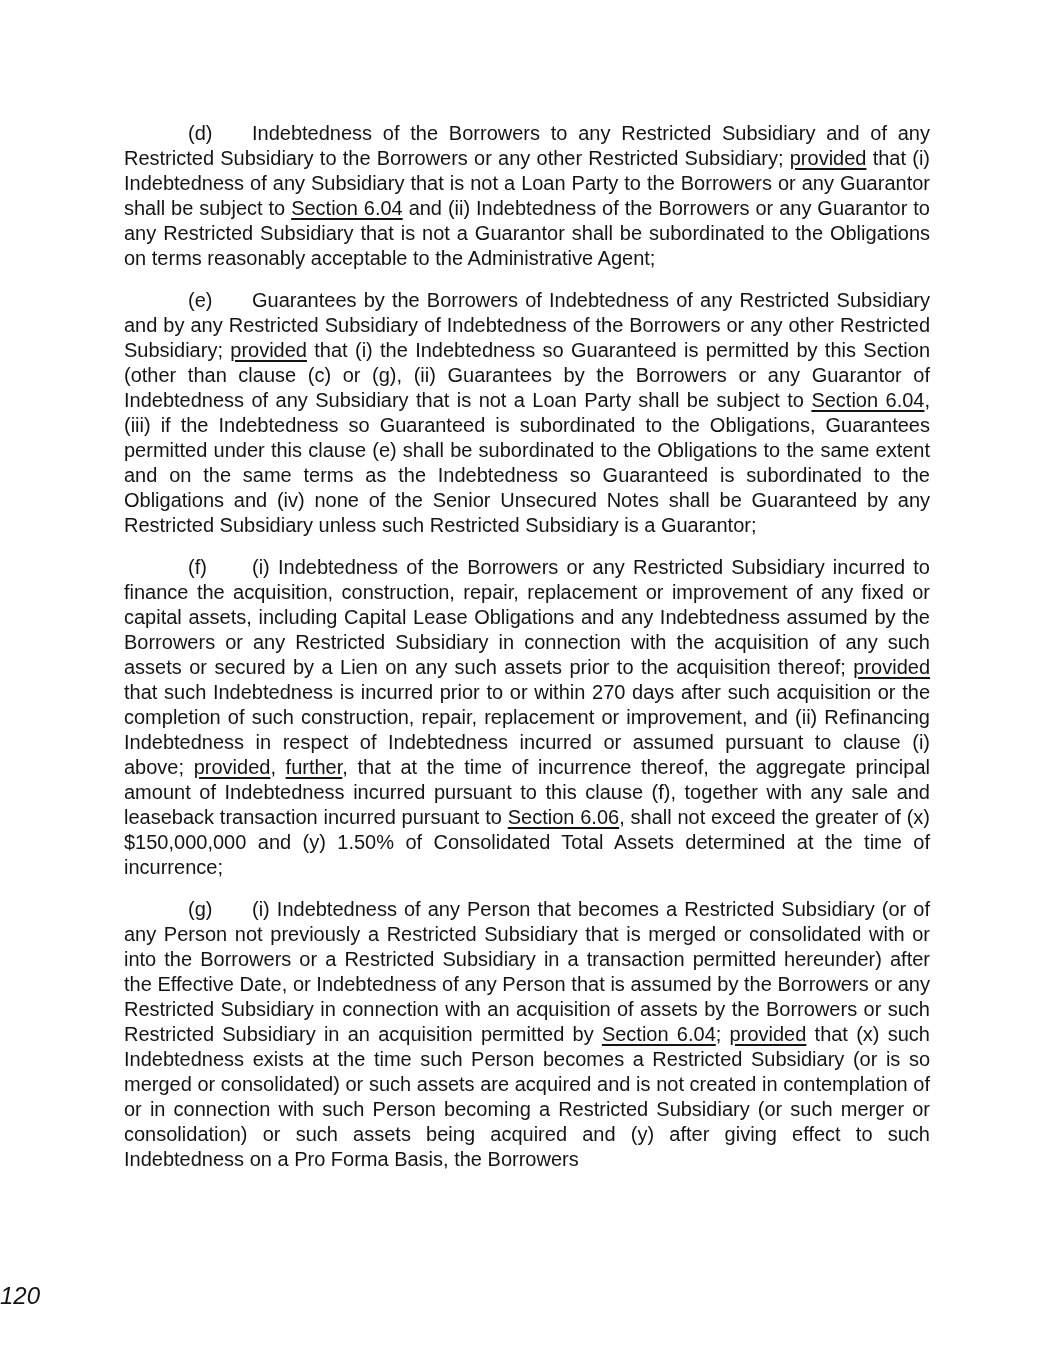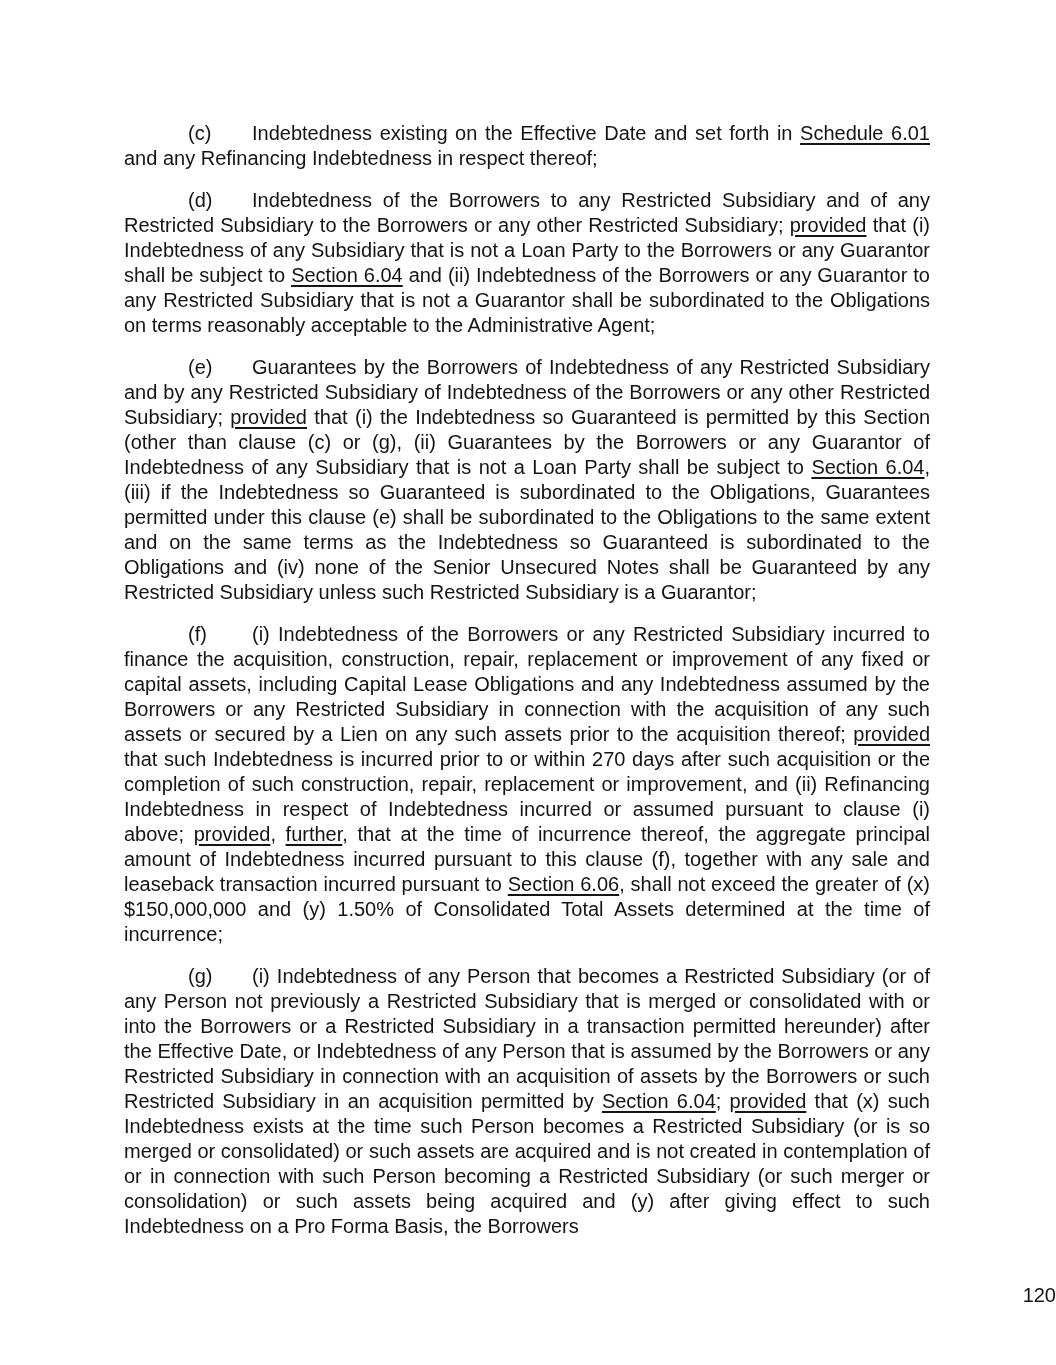--- a/index.html
+++ b/index.html
@@ -39,30 +39,30 @@
   }
   .u {
     text-decoration: underline;
     text-underline-offset: 3px;
   }
   .footer {
     position: absolute;
     left: 0;
     top: 1283px;
     width: 100%;
-    text-align: right;
-    font-size: 20px;
+    text-align: left;
+    font-size: 24px;
     line-height: 25px;
+    font-style: italic;
   }
 </style>
 </head>
 <body>
 
 <div class="page">
   <div class="content">
-      <p class="para"><span class="plabel">(c)</span><span>Indebtedness existing on the Effective Date and set forth in </span><span class="u">Schedule 6.01</span><span> and any Refinancing Indebtedness in respect thereof;</span></p>
       <p class="para"><span class="plabel">(d)</span><span>Indebtedness of the Borrowers to any Restricted Subsidiary and of any Restricted Subsidiary to the Borrowers or any other Restricted Subsidiary; </span><span class="u">provided</span><span> that (i) Indebtedness of any Subsidiary that is not a Loan Party to the Borrowers or any Guarantor shall be subject to </span><span class="u">Section 6.04</span><span> and (ii) Indebtedness of the Borrowers or any Guarantor to any Restricted Subsidiary that is not a Guarantor shall be subordinated to the Obligations on terms reasonably acceptable to the Administrative Agent;</span></p>
       <p class="para"><span class="plabel">(e)</span><span>Guarantees by the Borrowers of Indebtedness of any Restricted Subsidiary and by any Restricted Subsidiary of Indebtedness of the Borrowers or any other Restricted Subsidiary; </span><span class="u">provided</span><span> that (i) the Indebtedness so Guaranteed is permitted by this Section (other than clause (c) or (g), (ii) Guarantees by the Borrowers or any Guarantor of Indebtedness of any Subsidiary that is not a Loan Party shall be subject to </span><span class="u">Section 6.04</span><span>, (iii) if the Indebtedness so Guaranteed is subordinated to the Obligations, Guarantees permitted under this clause (e) shall be subordinated to the Obligations to the same extent and on the same terms as the Indebtedness so Guaranteed is subordinated to the Obligations and (iv) none of the Senior Unsecured Notes shall be Guaranteed by any Restricted Subsidiary unless such Restricted Subsidiary is a Guarantor;</span></p>
       <p class="para"><span class="plabel">(f)</span><span>(i) Indebtedness of the Borrowers or any Restricted Subsidiary incurred to finance the acquisition, construction, repair, replacement or improvement of any fixed or capital assets, including Capital Lease Obligations and any Indebtedness assumed by the Borrowers or any Restricted Subsidiary in connection with the acquisition of any such assets or secured by a Lien on any such assets prior to the acquisition thereof; </span><span class="u">provided</span><span> that such Indebtedness is incurred prior to or within 270 days after such acquisition or the completion of such construction, repair, replacement or improvement, and (ii) Refinancing Indebtedness in respect of Indebtedness incurred or assumed pursuant to clause (i) above; </span><span class="u">provided</span><span>, </span><span class="u">further</span><span>, that at the time of incurrence thereof, the aggregate principal amount of Indebtedness incurred pursuant to this clause (f), together with any sale and leaseback transaction incurred pursuant to </span><span class="u">Section 6.06</span><span>, shall not exceed the greater of (x) $150,000,000 and (y) 1.50% of Consolidated Total Assets determined at the time of incurrence;</span></p>
       <p class="para"><span class="plabel">(g)</span><span>(i) Indebtedness of any Person that becomes a Restricted Subsidiary (or of any Person not previously a Restricted Subsidiary that is merged or consolidated with or into the Borrowers or a Restricted Subsidiary in a transaction permitted hereunder) after the Effective Date, or Indebtedness of any Person that is assumed by the Borrowers or any Restricted Subsidiary in connection with an acquisition of assets by the Borrowers or such Restricted Subsidiary in an acquisition permitted by </span><span class="u">Section 6.04</span><span>; </span><span class="u">provided</span><span> that (x) such Indebtedness exists at the time such Person becomes a Restricted Subsidiary (or is so merged or consolidated) or such assets are acquired and is not created in contemplation of or in connection with such Person becoming a Restricted Subsidiary (or such merger or consolidation) or such assets being acquired and (y) after giving effect to such Indebtedness on a Pro Forma Basis, the Borrowers</span></p>
     </div>
   <div class="footer">120</div>
 </div>
 
 </body></html>

